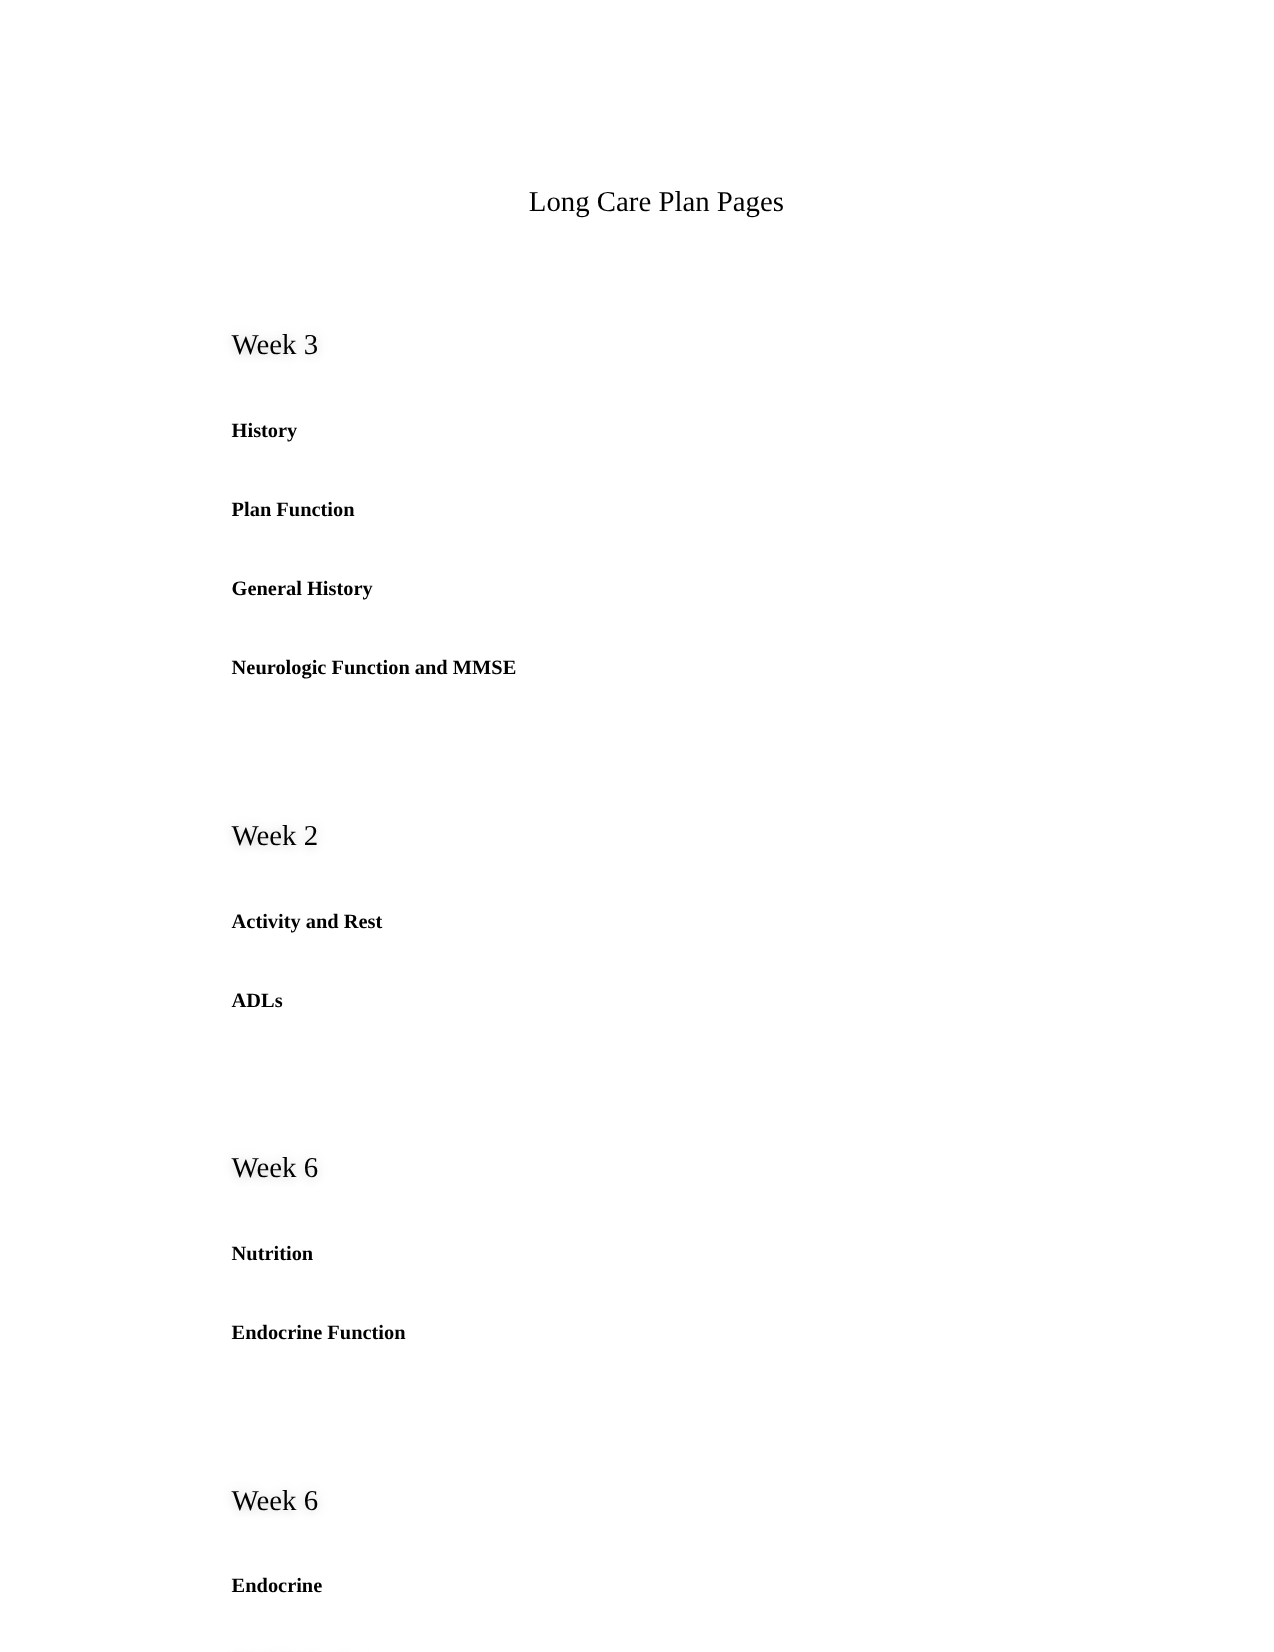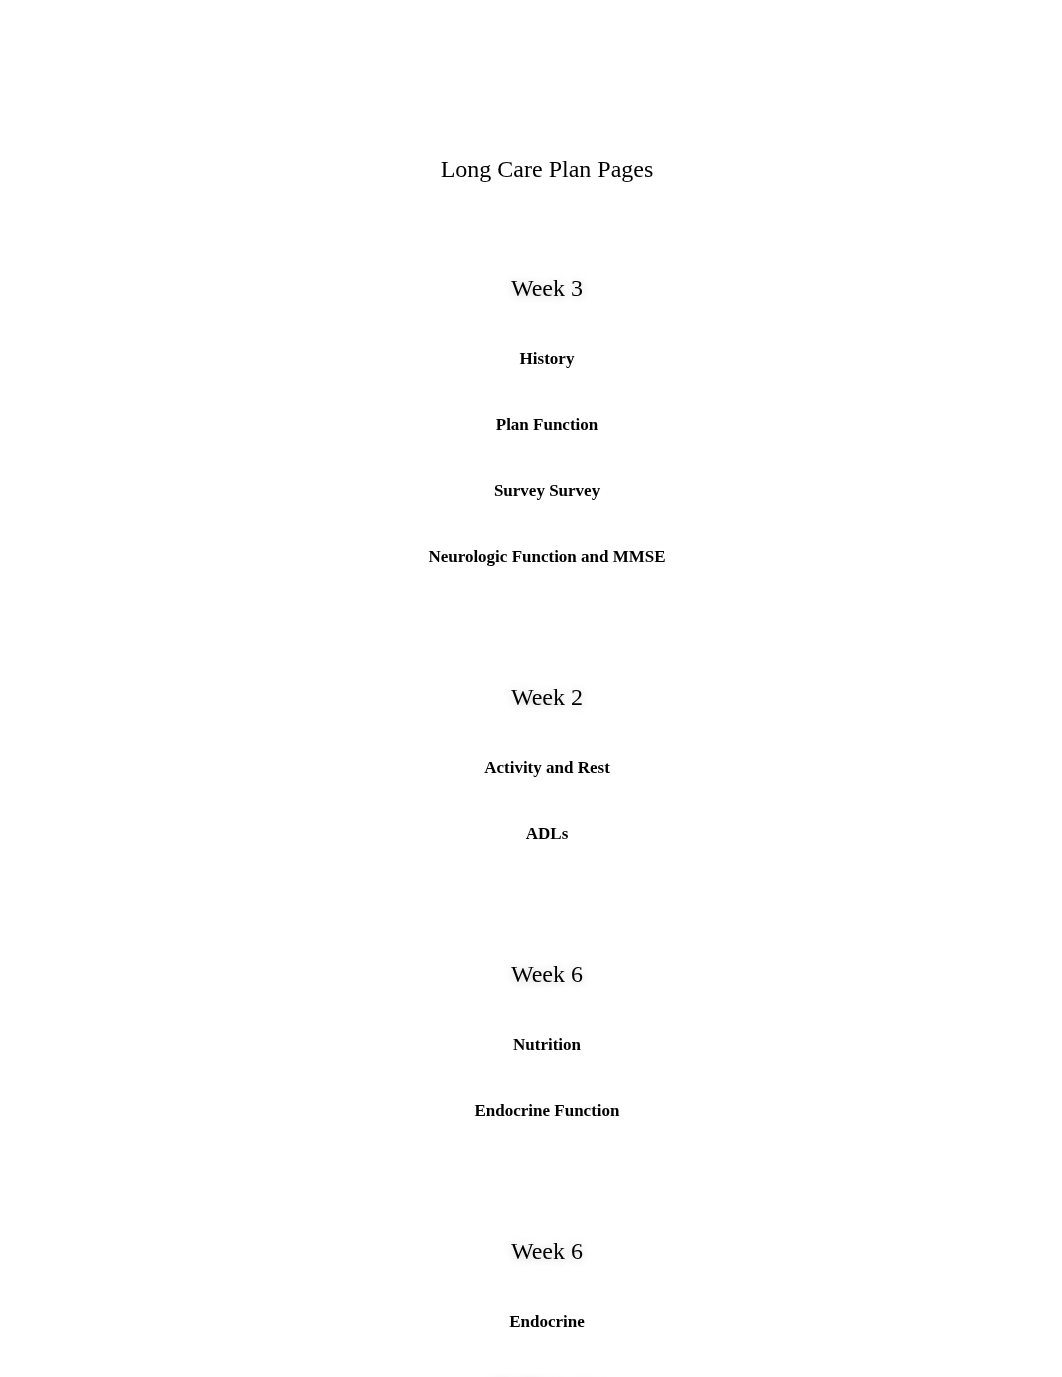--- a/index.html
+++ b/index.html
@@ -21,21 +21,20 @@
       padding-right: 113px;
     }
     .title {
       text-align: center;
       font-size: 24px;
       font-weight: normal;
       margin-bottom: 28px;
     }
     .section {
       margin-bottom: 38px;
-      text-align: center;
     }
     .section-heading {
       font-size: 24px;
       font-weight: normal;
       margin-bottom: 16px;
       text-shadow: 0 0 12px rgba(0, 0, 0, 0.15), 0 2px 8px rgba(0, 0, 0, 0.1);
     }
     .item {
       font-size: 17px;
       line-height: 1.0;
@@ -51,21 +50,21 @@
 </head>
 <body>
 
 <div class="page">
   <h1 class="title">Long Care Plan Pages</h1>
   <div id="sections-container">
       <div class="section">
         <div class="section-heading">Week 3</div>
         <div class="item">History</div>
         <div class="item">Plan Function</div>
-        <div class="item">Survey Survey</div>
+        <div class="item">General History</div>
         <div class="item">Neurologic Function and MMSE</div>
       </div>
       <div class="section">
         <div class="section-heading">Week 2</div>
         <div class="item">Activity and Rest</div>
         <div class="item">ADLs</div>
       </div>
       <div class="section">
         <div class="section-heading">Week 6</div>
         <div class="item">Nutrition</div>

